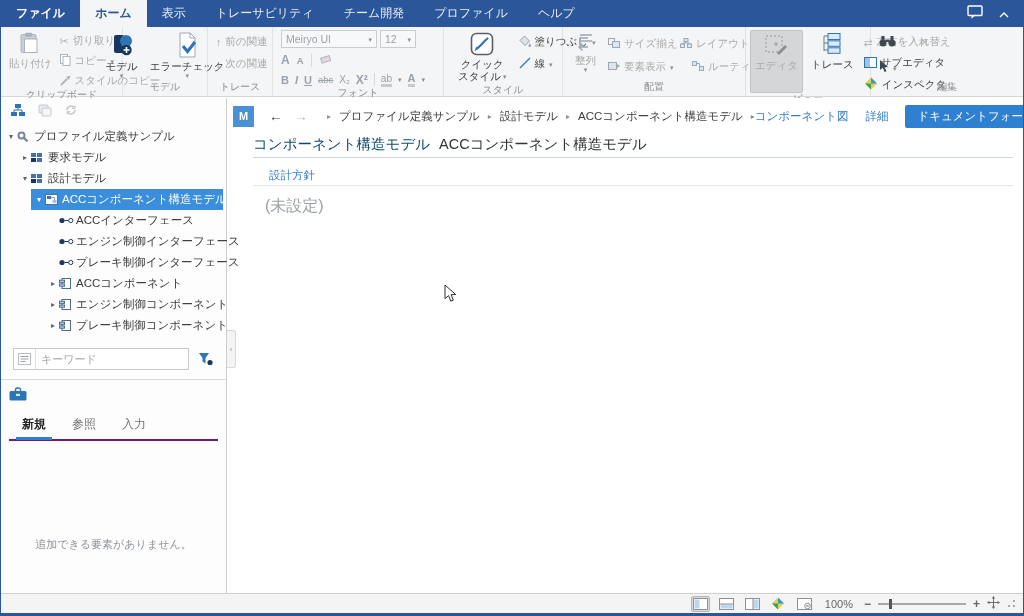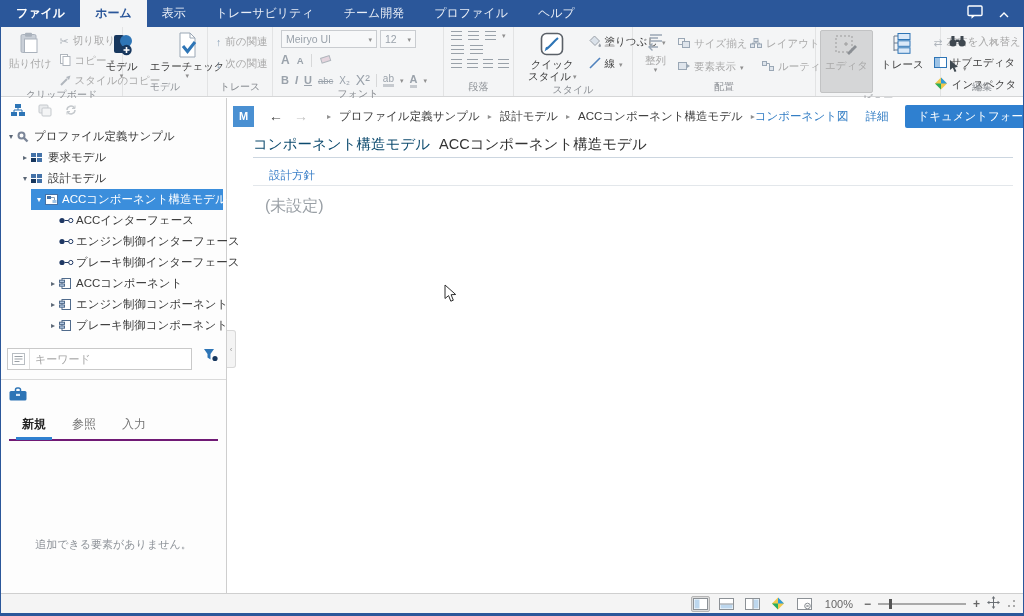--- a/index.html
+++ b/index.html
@@ -32,21 +32,21 @@
 .lpanel{position:absolute;top:98px;left:0;width:226px;bottom:23px;background:#fdfdfd;border-right:1px solid #cecece;display:flex;flex-direction:column}
 .ltools{height:25px;display:flex;align-items:center;gap:12px;padding:2px 9px 0}
 .tree{padding-top:3px}
 .trow{height:21px;display:flex;align-items:center;font-size:11.5px;color:#3a3a3a;position:relative}
 .exp{width:12px;font-size:8px;color:#5a6675;text-align:center;flex:none;z-index:1}
 .ticon{width:17px;display:flex;justify-content:flex-start;flex:none;z-index:1}
 .tlabel{white-space:nowrap;z-index:1}
 .trow.sel::before{content:"";position:absolute;left:30px;right:3px;top:0;bottom:0;background:#3b8edc}
 .trow.sel,.trow.sel .exp{color:#fff}
 .sp{flex:none}
-.srow{margin:12px 6px 0;display:flex;gap:8px}
+.srow{margin:12px 12px 0;display:flex;align-items:center;gap:8px}
 .sbox{flex:1;height:22px;border:1px solid #c9c9c9;background:#fff;display:flex;align-items:center}
 .stype{width:22px;height:100%;border-right:1px solid #e0e0e0;display:flex;align-items:center;justify-content:center}
 .skw{border:0;outline:0;flex:1;font-size:11px;color:#333;padding:0 5px;font-family:inherit;background:transparent}
 .skw::placeholder{color:#a6a6a6}
 .sfilter{width:20px;display:flex;justify-content:center}
 .toolbox{margin-top:9px;border-top:1px solid #dadada;padding:7px 8px 0}
 .tbtabs{display:flex;border-bottom:2px solid #701a75;margin-top:7px}
 .tbtab{padding:4px 13px 6px;font-size:12px;color:#737373;position:relative}
 .tbtab.active{font-weight:700;color:#222}
 .tbtab.active::after{content:"";position:absolute;left:7px;right:7px;bottom:-1px;height:3px;background:#2f80d0}
@@ -200,52 +200,31 @@
           <span><svg width="13" height="11">
                 <rect x="2" y="3" width="9" height="5" transform="rotate(-18 6 5)" fill="#e5d5de" stroke="#b0b6bd"></rect>
               </svg></span>
         </div>
         <div class="r ac" style="gap:6px">
           <span class="fgl">B</span>
           <span class="fgl" style="font-style:italic">I</span>
           <span class="fgl" style="text-decoration:underline">U</span>
           <span class="fgl" style="text-decoration:line-through;font-weight:400;font-size:9.5px">abc</span>
           <span class="fgl" style="font-weight:400;font-size:10px">X₂</span>
-          <span class="fgl" style="font-weight:400;font-size:14px">X²</span>
+          <span class="fgl" style="font-weight:700;font-size:12px">X²</span>
           <span class="vdiv"></span>
           <span class="fgl" style="font-weight:400;font-size:10px;border-bottom:3px solid #c6cacf">ab</span>
             <span class="dd">▾</span>
           <span class="fgl" style="border-bottom:3px solid #c6cacf">A</span>
             <span class="dd">▾</span>
         </div>
       </div>
       <div class="glabel">フォント</div>
     </div>
 
-    <div class="grp" style="width:70px">
-      <div class="gc c" style="gap:5px;padding-left:7px;padding-top:4px">
-        <div class="r ac" style="gap:6px">
-            <span class="li"></span>
-            <span class="li"></span>
-            <span class="li"></span>
-            <span class="dd">▾</span>
-          </div>
-        <div class="r ac" style="gap:6px">
-            <span class="li" style="width:13px"></span>
-            <span class="li" style="width:13px"></span>
-          </div>
-        <div class="r ac" style="gap:5px">
-            <span class="li"></span>
-            <span class="li"></span>
-            <span class="li"></span>
-            <span class="li"></span>
-          </div>
-      </div>
-      <div class="glabel">段落</div>
-    </div>
 
     <div class="grp" style="width:119px">
       <div class="gc" style="gap:6px;padding-left:10px">
         <div class="bb">
           <span><svg width="24" height="24">
                 <rect x="1.5" y="1.5" width="21" height="21" rx="5" fill="#fff" stroke="#5a6067" stroke-width="1.6"></rect>
                 <path d="M6 17C10 15 13 10 18 6" stroke="#2e75b6" stroke-width="2.2" fill="none"></path>
                 <path d="M4.5 19.5l4-3-2.3-1.8z" fill="#2e75b6"></path>
               </svg></span>
           <span>クイック</span>

